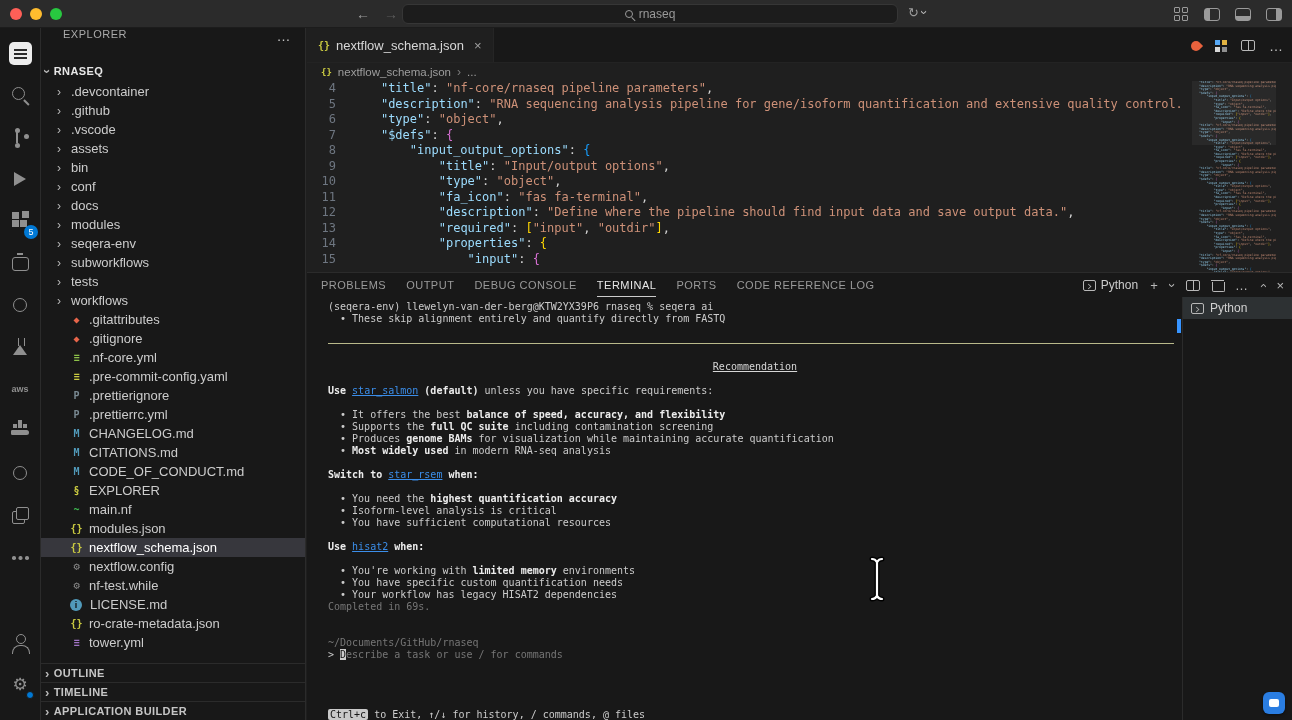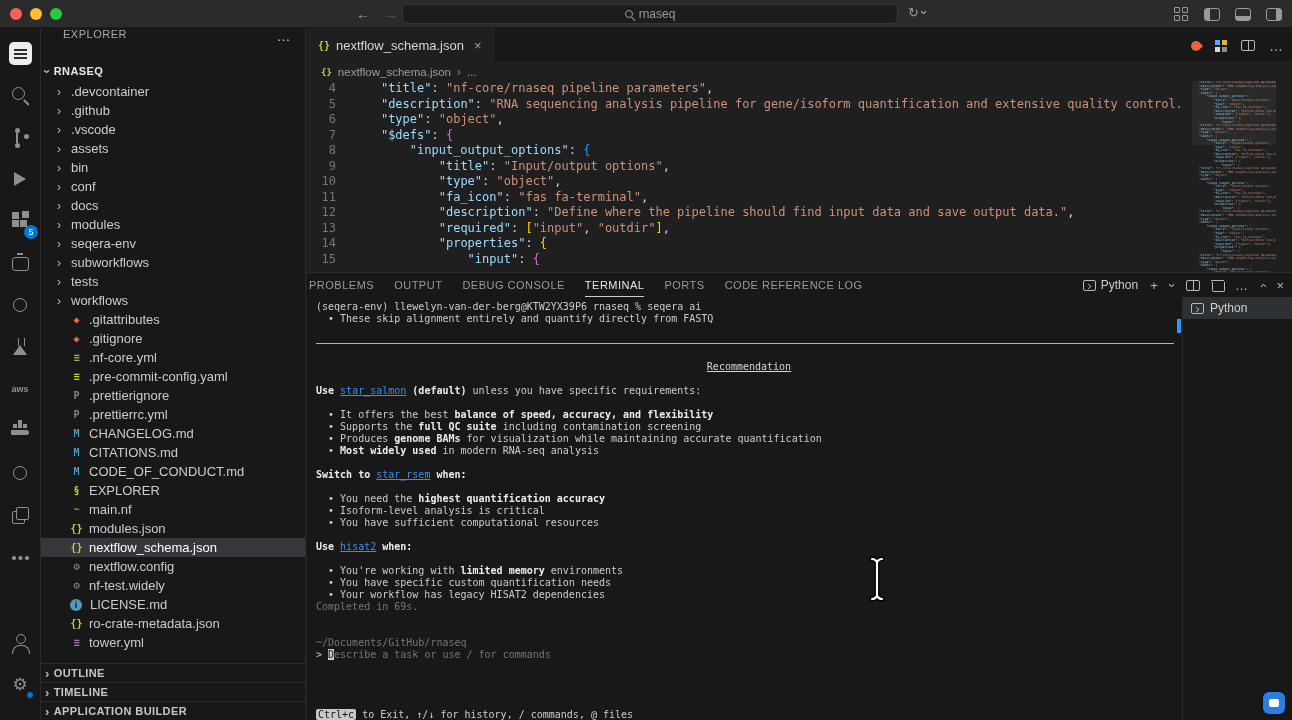--- a/index.html
+++ b/index.html
@@ -96,32 +96,32 @@
 #code{position:absolute;left:0;top:53px;right:110px;bottom:0;overflow:hidden;font:12px/15.5px "DejaVu Sans Mono",monospace}
 .cline{display:flex;white-space:pre}
 .lnum{width:45px;text-align:right;padding-right:16px;color:#6e7681;flex:none}
 .cs-p{color:#d4d4d4}.cs-k{color:#9cdcfe}.cs-s{color:#ce9178}.cs-b1{color:#ffd700}.cs-b2{color:#da70d6}.cs-b3{color:#179fff}
 #minimap{position:absolute;right:16px;top:53px;width:84px;bottom:0;overflow:hidden;opacity:.9}
 .mm-slider{position:absolute;left:0;right:0;top:0;height:64px;background:rgba(255,255,255,.05)}
 .mline{font:3px/3.6px "DejaVu Sans Mono",monospace;white-space:pre}
 
 
 #panel{position:absolute;left:307px;top:272px;right:0;bottom:0;background:#181818;border-top:1px solid #2b2b2b}
-#ptabs{position:absolute;left:0;top:0;right:230px;height:24px;display:flex;gap:20px;padding-left:2px}
+#ptabs{position:absolute;left:0;top:0;right:230px;height:24px;display:flex;gap:20px;padding-left:14px}
 .ptab{display:flex;align-items:center;color:#9a9a9a;font-size:11px;letter-spacing:.5px;cursor:pointer;border-bottom:1px solid transparent}
 .ptab.active{color:#e7e7e7;border-bottom-color:#cccccc}
 #ptoolbar{position:absolute;right:8px;top:0;height:24px;display:flex;align-items:center;gap:12px;color:#b8b8b8}
 .pt-profile{display:flex;align-items:center;gap:5px;font-size:12px;color:#cccccc;cursor:pointer}
 .term-mini{width:13px;height:11px;border:1.2px solid #b8b8b8;border-radius:2px;position:relative;flex:none}
 .term-mini::after{content:"";position:absolute;left:2px;top:3px;width:4px;height:4px;border-right:1.2px solid #b8b8b8;border-bottom:1.2px solid #b8b8b8;transform:rotate(-45deg) scale(.8)}
 .pt-ic{font-size:13px;line-height:1;cursor:pointer}
 .trash-ic{width:11px;height:13px;position:relative;cursor:pointer}
 .trash-ic::before{content:"";position:absolute;left:0;top:3px;width:11px;height:9px;border:1.2px solid #b8b8b8;border-top:none;border-radius:0 0 2px 2px}
 .trash-ic::after{content:"";position:absolute;left:-1px;top:1px;width:13px;height:1.2px;background:#b8b8b8}
-#term{position:absolute;left:0;top:24px;right:110px;bottom:0;padding:4px 0 0 9px;font:10px/12px "DejaVu Sans Mono",monospace;color:#ccc;overflow:hidden}
+#term{position:absolute;left:0;top:24px;right:110px;bottom:0;padding:4px 0 0 21px;font:10px/12px "DejaVu Sans Mono",monospace;color:#ccc;overflow:hidden}
 .tl{height:12px;white-space:pre}
 .tl.center{text-align:center}
 .t-hr{height:12px;position:relative}
 .t-hr::after{content:"";position:absolute;left:0;right:8px;top:6px;height:1px;background:#b9b98a}
 .t-p{color:#cccccc}.t-b{color:#ececec;font-weight:700}
 .t-l{color:#3b8eea;text-decoration:underline;cursor:pointer}
 .t-d{color:#767676}
 .t-h{color:#d6d6d6;text-decoration:underline}
 .t-k{background:#c9c9c9;color:#161616;padding:0 2px;border-radius:2px}
 .t-c{background:#cccccc;color:#111}
@@ -341,21 +341,21 @@
         <span class="tlabel">nextflow_schema.json</span>
       </div>
       <div class="trow">
         <span class="fsp"></span>
         <span class="ficon geari" style="color: rgb(138, 138, 138);">⚙</span>
         <span class="tlabel">nextflow.config</span>
       </div>
       <div class="trow">
         <span class="fsp"></span>
         <span class="ficon geari" style="color: rgb(138, 138, 138);">⚙</span>
-        <span class="tlabel">nf-test.widely</span>
+        <span class="tlabel">nf-test.while</span>
       </div>
       <div class="trow">
         <span class="fsp"></span>
         <span class="ficon infoc" style="background: rgb(81, 154, 186);">i</span>
         <span class="tlabel">LICENSE.md</span>
       </div>
       <div class="trow">
         <span class="fsp"></span>
         <span class="ficon" style="color: rgb(203, 203, 65);">{}</span>
         <span class="tlabel">ro-crate-metadata.json</span>

